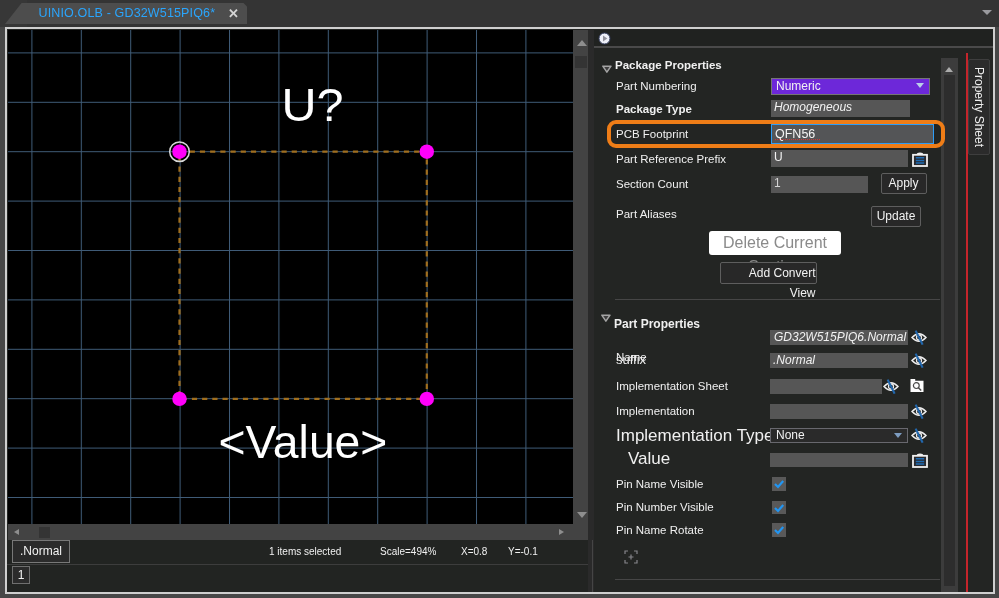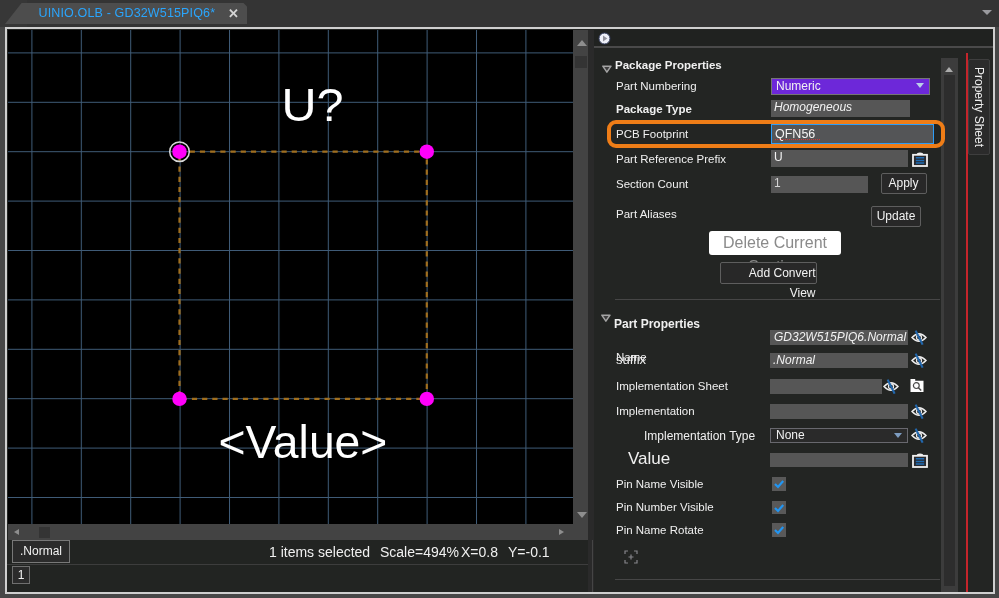--- a/index.html
+++ b/index.html
@@ -1,18 +1,18 @@
 <!DOCTYPE html>
 <html><head>
 <meta charset="utf-8">
 <style>
   * { margin:0; padding:0; box-sizing:border-box; }
   html,body { width:999px; height:598px; overflow:hidden; background:#474747; font-family:"Liberation Sans", sans-serif; }
   .abs { position:absolute; }
-  .lbl { position:absolute; color:#f0f0f0; font-size:14px; line-height:14px; white-space:nowrap; }
+  .lbl { position:absolute; color:#f0f0f0; font-size:10px; line-height:14px; white-space:nowrap; }
   .fld { position:absolute; background:#565656; color:#f2f2f2; font-size:12px; line-height:15px; padding-left:3px; white-space:nowrap; overflow:hidden; }
   .btn { position:absolute; background:#282828; border:1px solid #5e5e5e; color:#f2f2f2; font-size:12px; text-align:center; border-radius:2px; }
 </style>
 </head>
 <body>
 
 <div class="abs" style="left:0;top:0;width:999px;height:27px;background:#343434;"></div>
 <div class="abs" style="left:0;top:0;width:27px;height:27px;background:#373737;"></div>
 <div class="abs" style="left:5px;top:2.5px;width:242px;height:21.5px;background:#4d4d4d;clip-path:polygon(17px 0,238px 0,242px 4px,242px 21.5px,0 21.5px);"></div>
 <div class="abs" style="left:38.5px;top:7px;color:#2aa5fd;font-size:12.5px;font-weight:normal;letter-spacing:0.15px;line-height:13px;">UINIO.OLB - GD32W515PIQ6*</div>
@@ -109,21 +109,21 @@
 
 <svg class="abs" style="left:599.5px;top:313px;" width="12" height="10" xmlns="http://www.w3.org/2000/svg">
   <path d="M1.8 2.2 H10 L5.9 8.2 Z" fill="#3e3e3e" stroke="#a4a4a4" stroke-width="1.5" stroke-linejoin="round"></path>
 </svg>
 <div class="lbl" style="left:614px;top:310px;font-size:12px;font-weight:bold;line-height:13px;margin-top:8px;">Part Properties</div>
 
 <div class="lbl" style="font-size:11.5px;left:616px;top:330px;margin-top:20px;">Name</div>
 <div class="lbl" style="font-size:13px;left:616px;top:353px;">suffix</div>
 <div class="lbl" style="font-size:11.5px;left:616px;top:379px;">Implementation Sheet</div>
 <div class="lbl" style="font-size:11.5px;left:616px;top:404px;">Implementation</div>
-<div class="lbl" style="font-size:12px;left:644px;top:429px;">Implementation Type</div>
+<div class="lbl" style="font-size:17px;left:616px;top:429px;">Implementation Type</div>
 <div class="lbl" style="font-size:17px;left:628px;top:452px;">Value</div>
 <div class="lbl" style="font-size:11.5px;left:616px;top:477px;text-align:center;">Pin Name Visible</div>
 <div class="lbl" style="font-size:11.5px;left:616px;top:500px;">Pin Number Visible</div>
 <div class="lbl" style="font-size:11.5px;left:616px;top:523px;">Pin Name Rotate</div>
 
 <div class="fld" style="left:770px;top:330px;width:138px;height:15px;font-style:italic;line-height:14px;padding-left:4px;font-size:12px;">GD32W515PIQ6.Normal</div>
 <div class="fld" style="left:770px;top:352.5px;width:138px;height:15px;font-style:italic;line-height:14px;">.Normal</div>
 <div class="fld" style="left:770px;top:379px;width:112px;height:14.5px;"></div>
 <div class="fld" style="left:770px;top:404px;width:138px;height:14.5px;"></div>
 <div class="abs" style="left:770px;top:428px;width:138px;height:15px;background:#2a2a2a;border:1px solid #68686e;color:#f2f2f2;font-size:12px;line-height:13px;padding-left:5px;">None</div>

